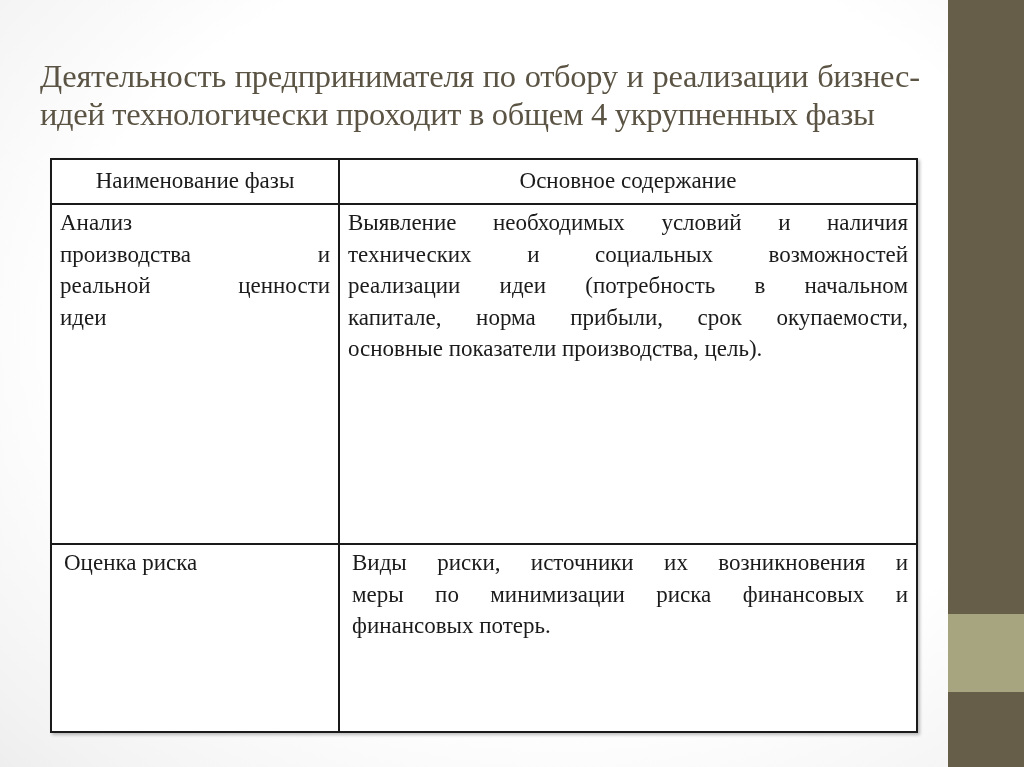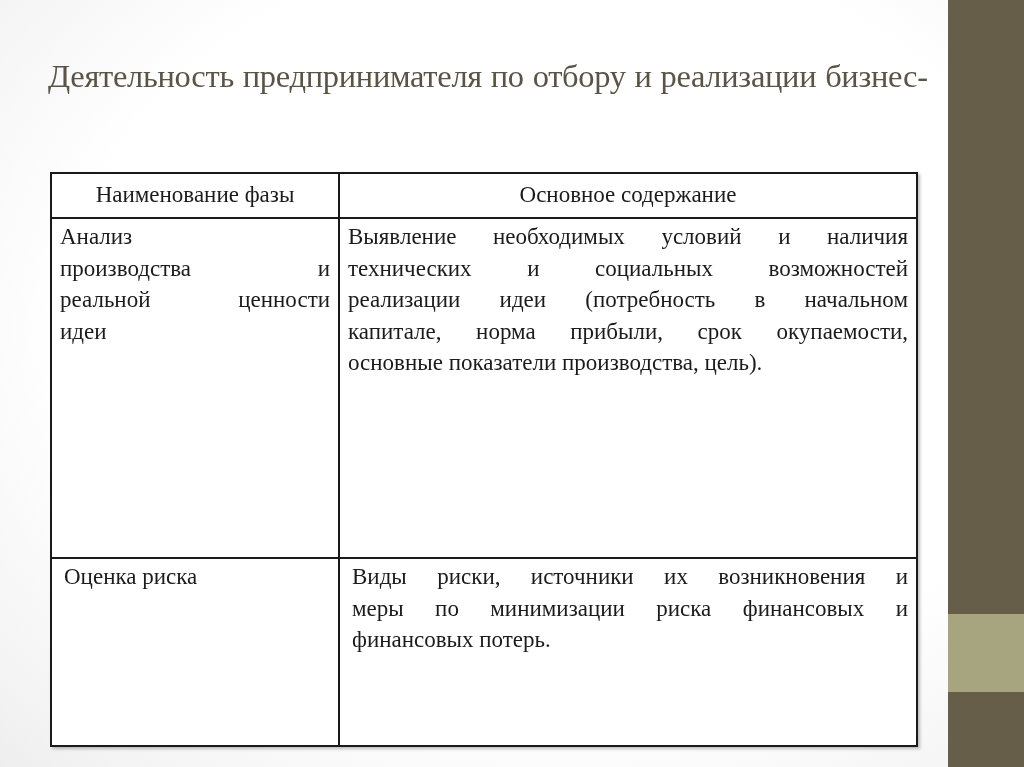--- a/index.html
+++ b/index.html
@@ -15,28 +15,28 @@
   }
   .side-band {
     position: absolute; left: 948px; top: 0; width: 76px; height: 767px;
     background: #665e49;
   }
   .side-band-accent {
     position: absolute; left: 948px; top: 614px; width: 76px; height: 78px;
     background: #a7a57f;
   }
   .title {
-    position: absolute; left: 48px; top: 57px; width: 890px;
+    position: absolute; left: 40px; top: 57px; width: 890px;
     font-size: 32.5px; line-height: 38px; color: #5b5444;
     letter-spacing: -0.3px;
   }
   .title .line { display: block; white-space: nowrap; }
   .title .l1 { word-spacing: 1px; }
   table.phases {
-    position: absolute; left: 50px; top: 172px; width: 868px; height: 575px;
+    position: absolute; left: 50px; top: 158px; width: 868px; height: 575px;
     border-collapse: collapse; background: #ffffff;
     box-shadow: 2px 2px 3px rgba(0,0,0,0.25);
     font-size: 23px; line-height: 31.5px; color: #1b1b1b;
   }
   table.phases td, table.phases th {
     border: 2px solid #1a1a1a; vertical-align: top; padding: 2px 8px 0 8px;
   }
   table.phases th { font-weight: normal; text-align: center; height: 38px; padding-top: 5px; vertical-align: top; }
   table.phases td { text-align: justify; text-align-last: left; }
   .col1 { width: 266px; }
@@ -49,20 +49,21 @@
 </style>
 </head>
 <body>
 
 <div class="slide-bg"></div>
 <div class="side-band"></div>
 <div class="side-band-accent"></div>
 
 <h1 class="title" style="margin:0;font-weight:normal;">
   <span class="line l1">Деятельность предпринимателя по отбору и реализации бизнес-</span>
+  <span class="line l2">идей технологически проходит в общем 4 укрупненных фазы</span>
 </h1>
 
 <table class="phases">
   <thead>
     <tr>
       <th class="col1">Наименование фазы</th>
       <th>Основное содержание</th>
     </tr>
   </thead>
   <tbody>

